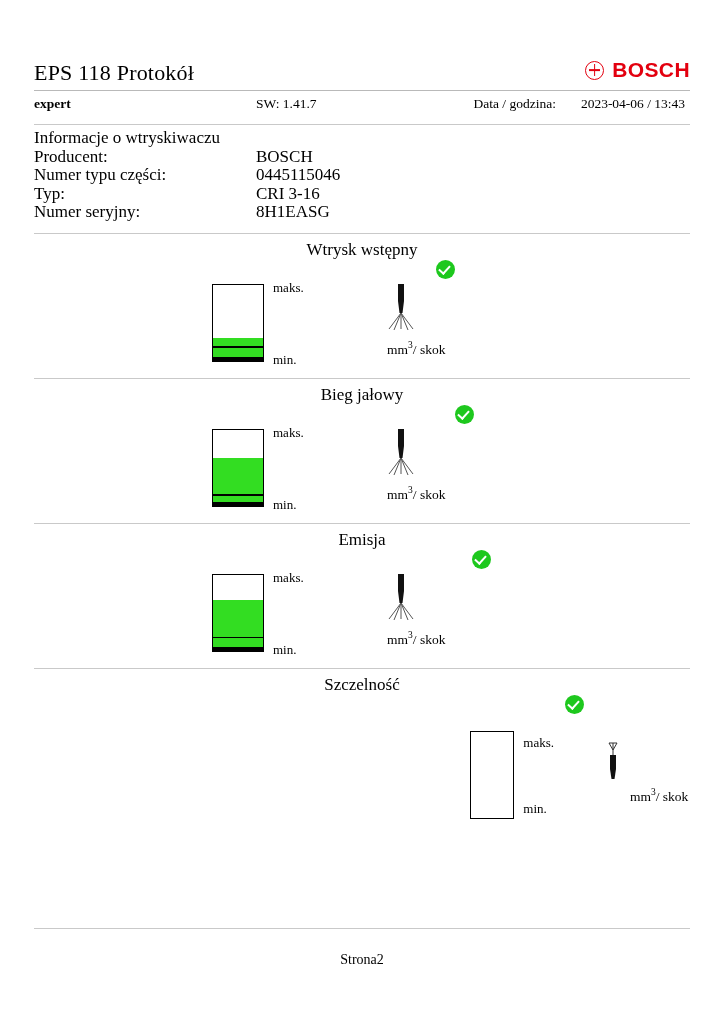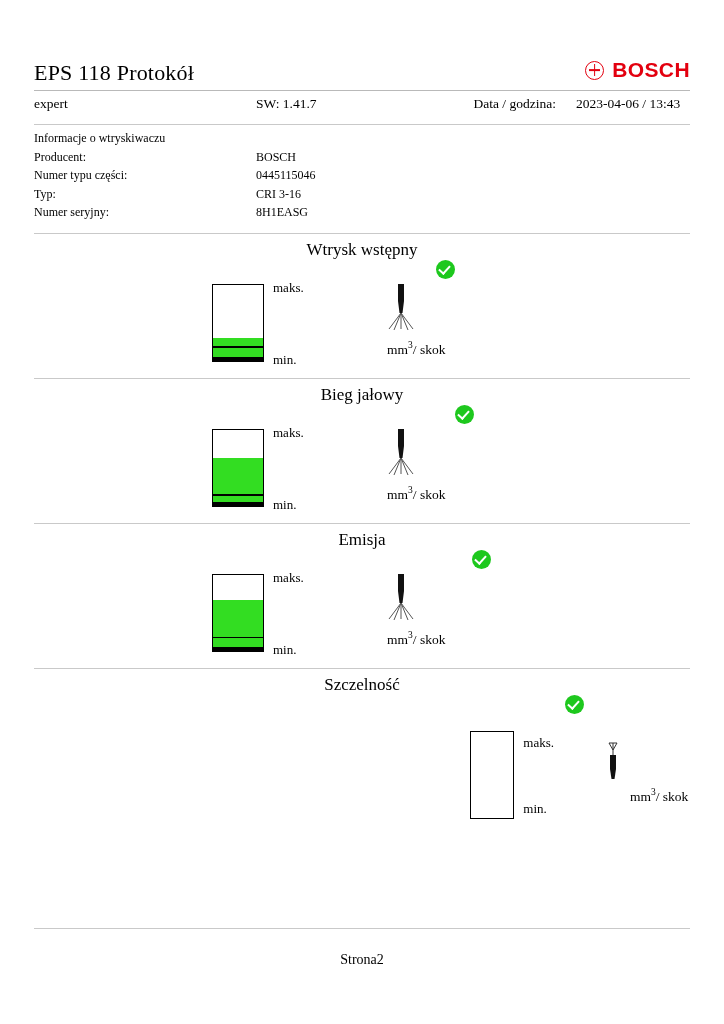--- a/index.html
+++ b/index.html
@@ -83,28 +83,28 @@
     height: 0;
   }
   .rule.thin { border-top: 1px solid #c9c9c9; }
 
   
   .meta-row {
     display: flex;
     font-size: 13.5px;
     padding: 5px 0 6px 0;
   }
-  .meta-c1 { width: 222px; }
+  .meta-c1 { width: 222px; font-weight: bold; }
   .meta-c2 { width: 172px; }
   .meta-c3 { width: 128px; text-align: right; padding-right: 20px;}
-  .meta-c4 { flex: 1; text-align: left; }
+  .meta-c4 { flex: 1; text-align: center; }
 
   
   .info {
-    font-size: 12px;
+    font-size: 17px;
     padding: 4px 0 5px 0;
   }
   .info-line {
     display: flex;
     line-height: 18.5px;
   }
   .info-label { width: 222px; }
   .info-value { flex: 1; }
 
   

